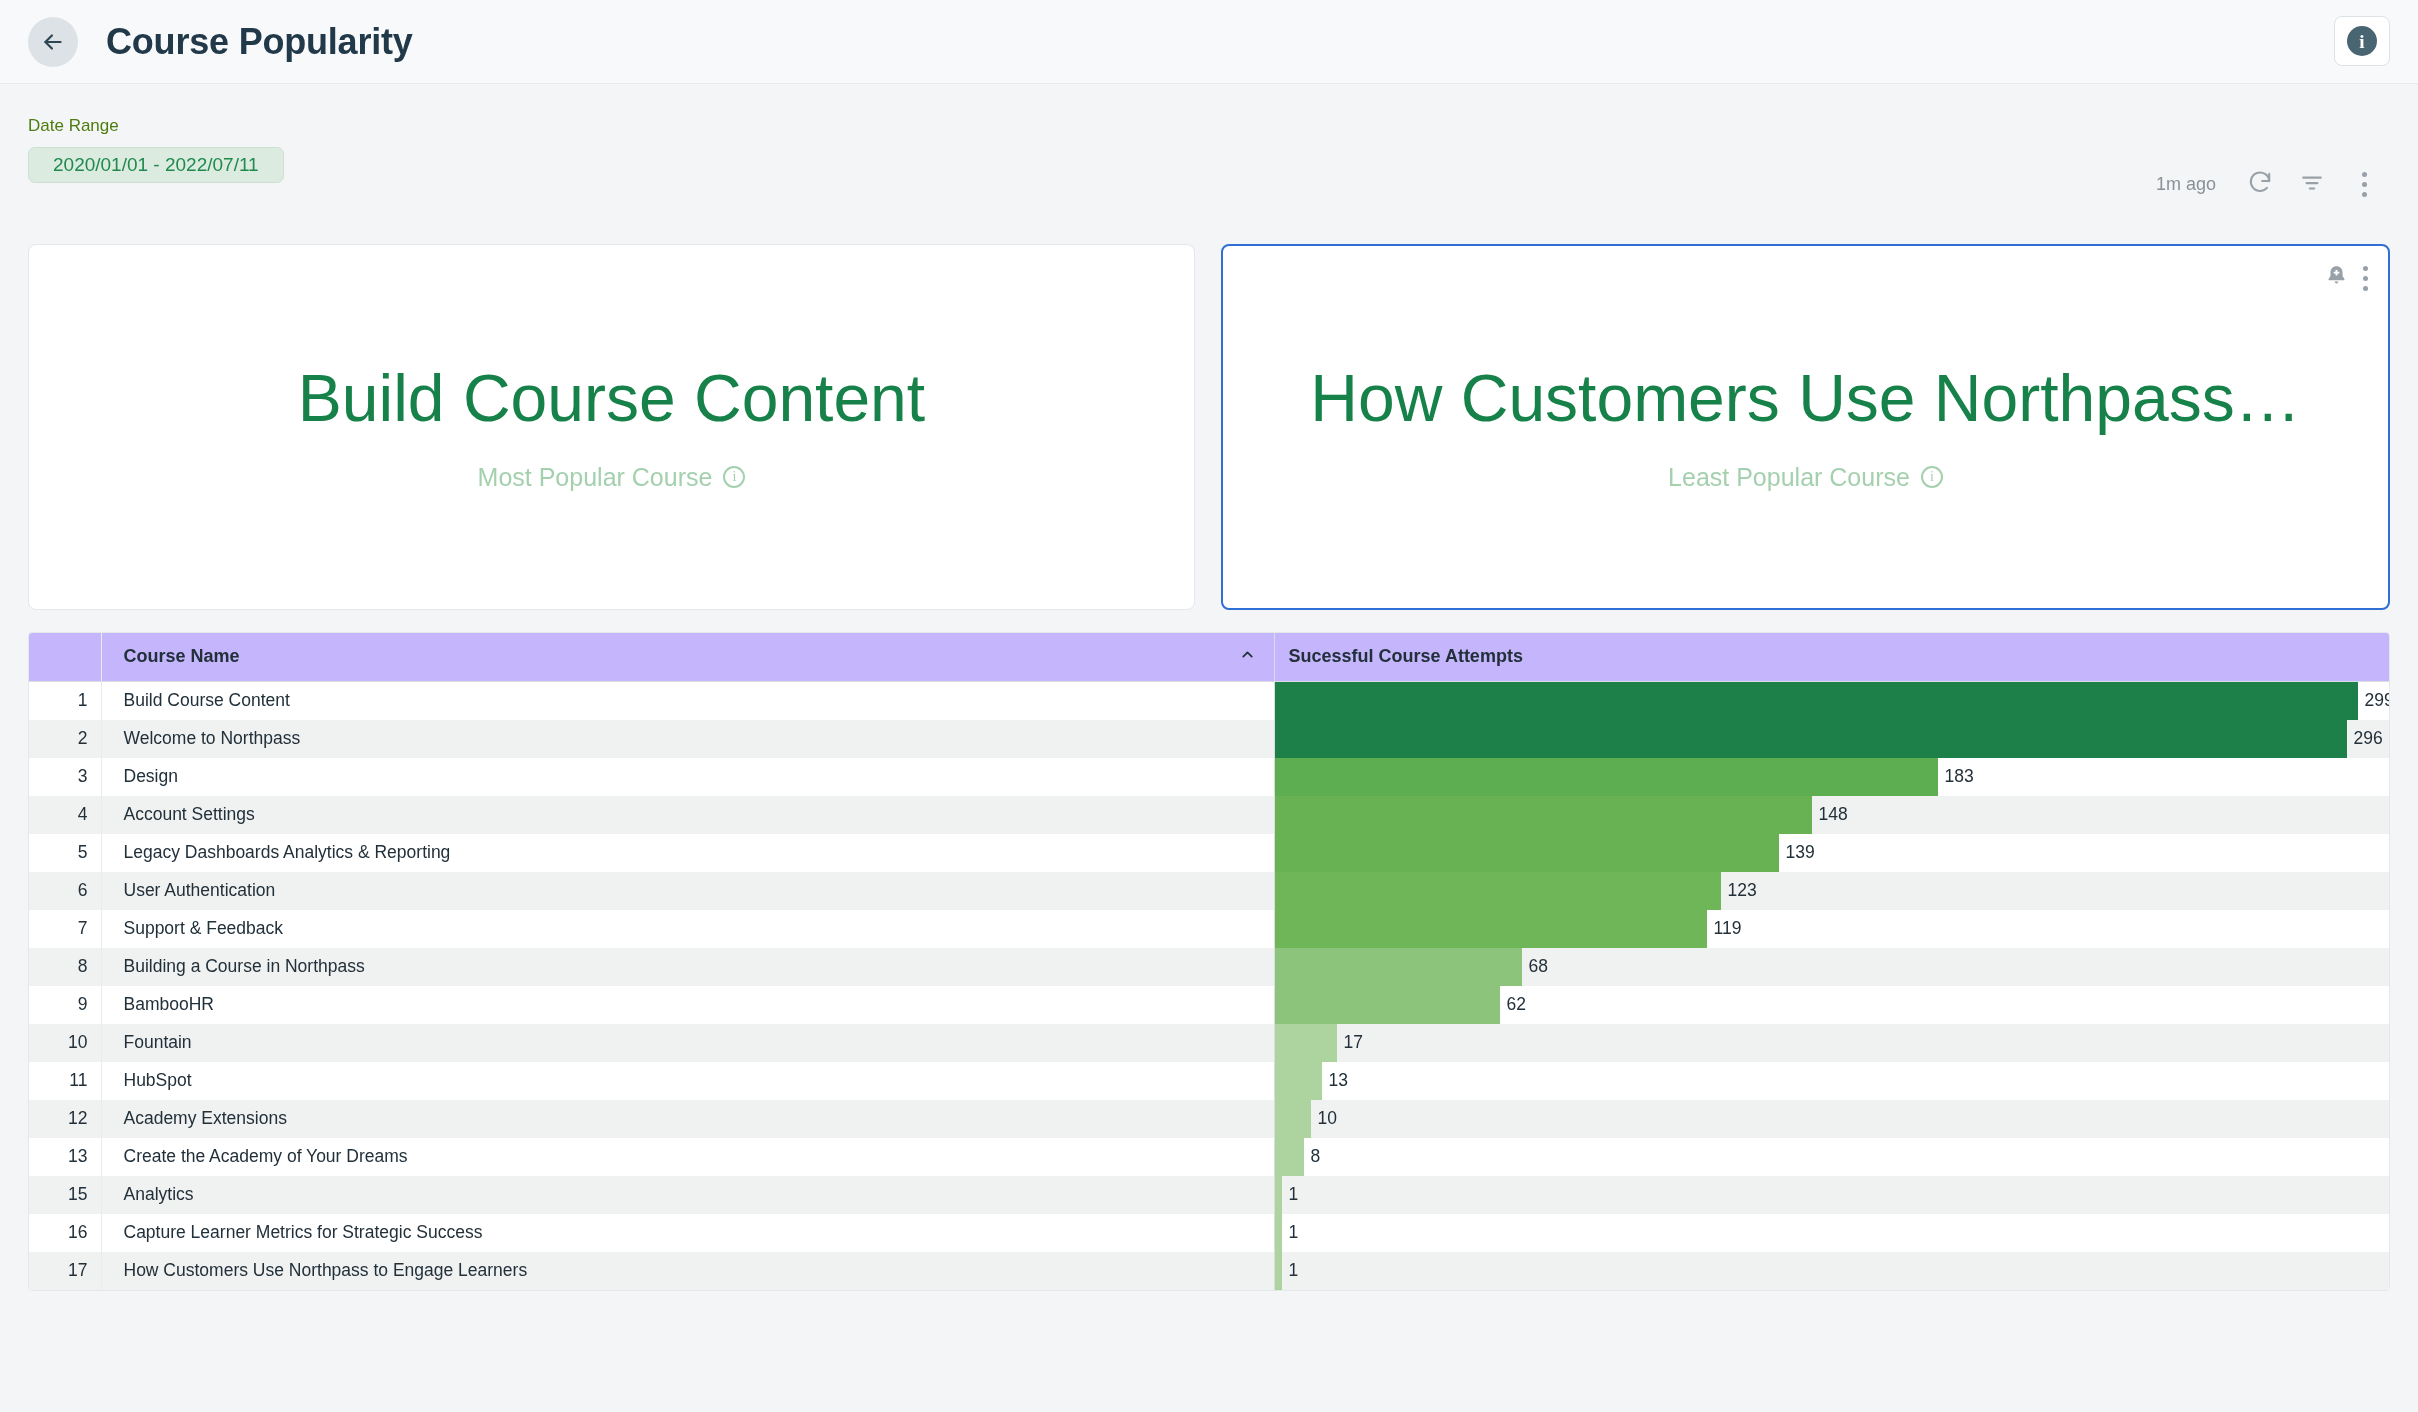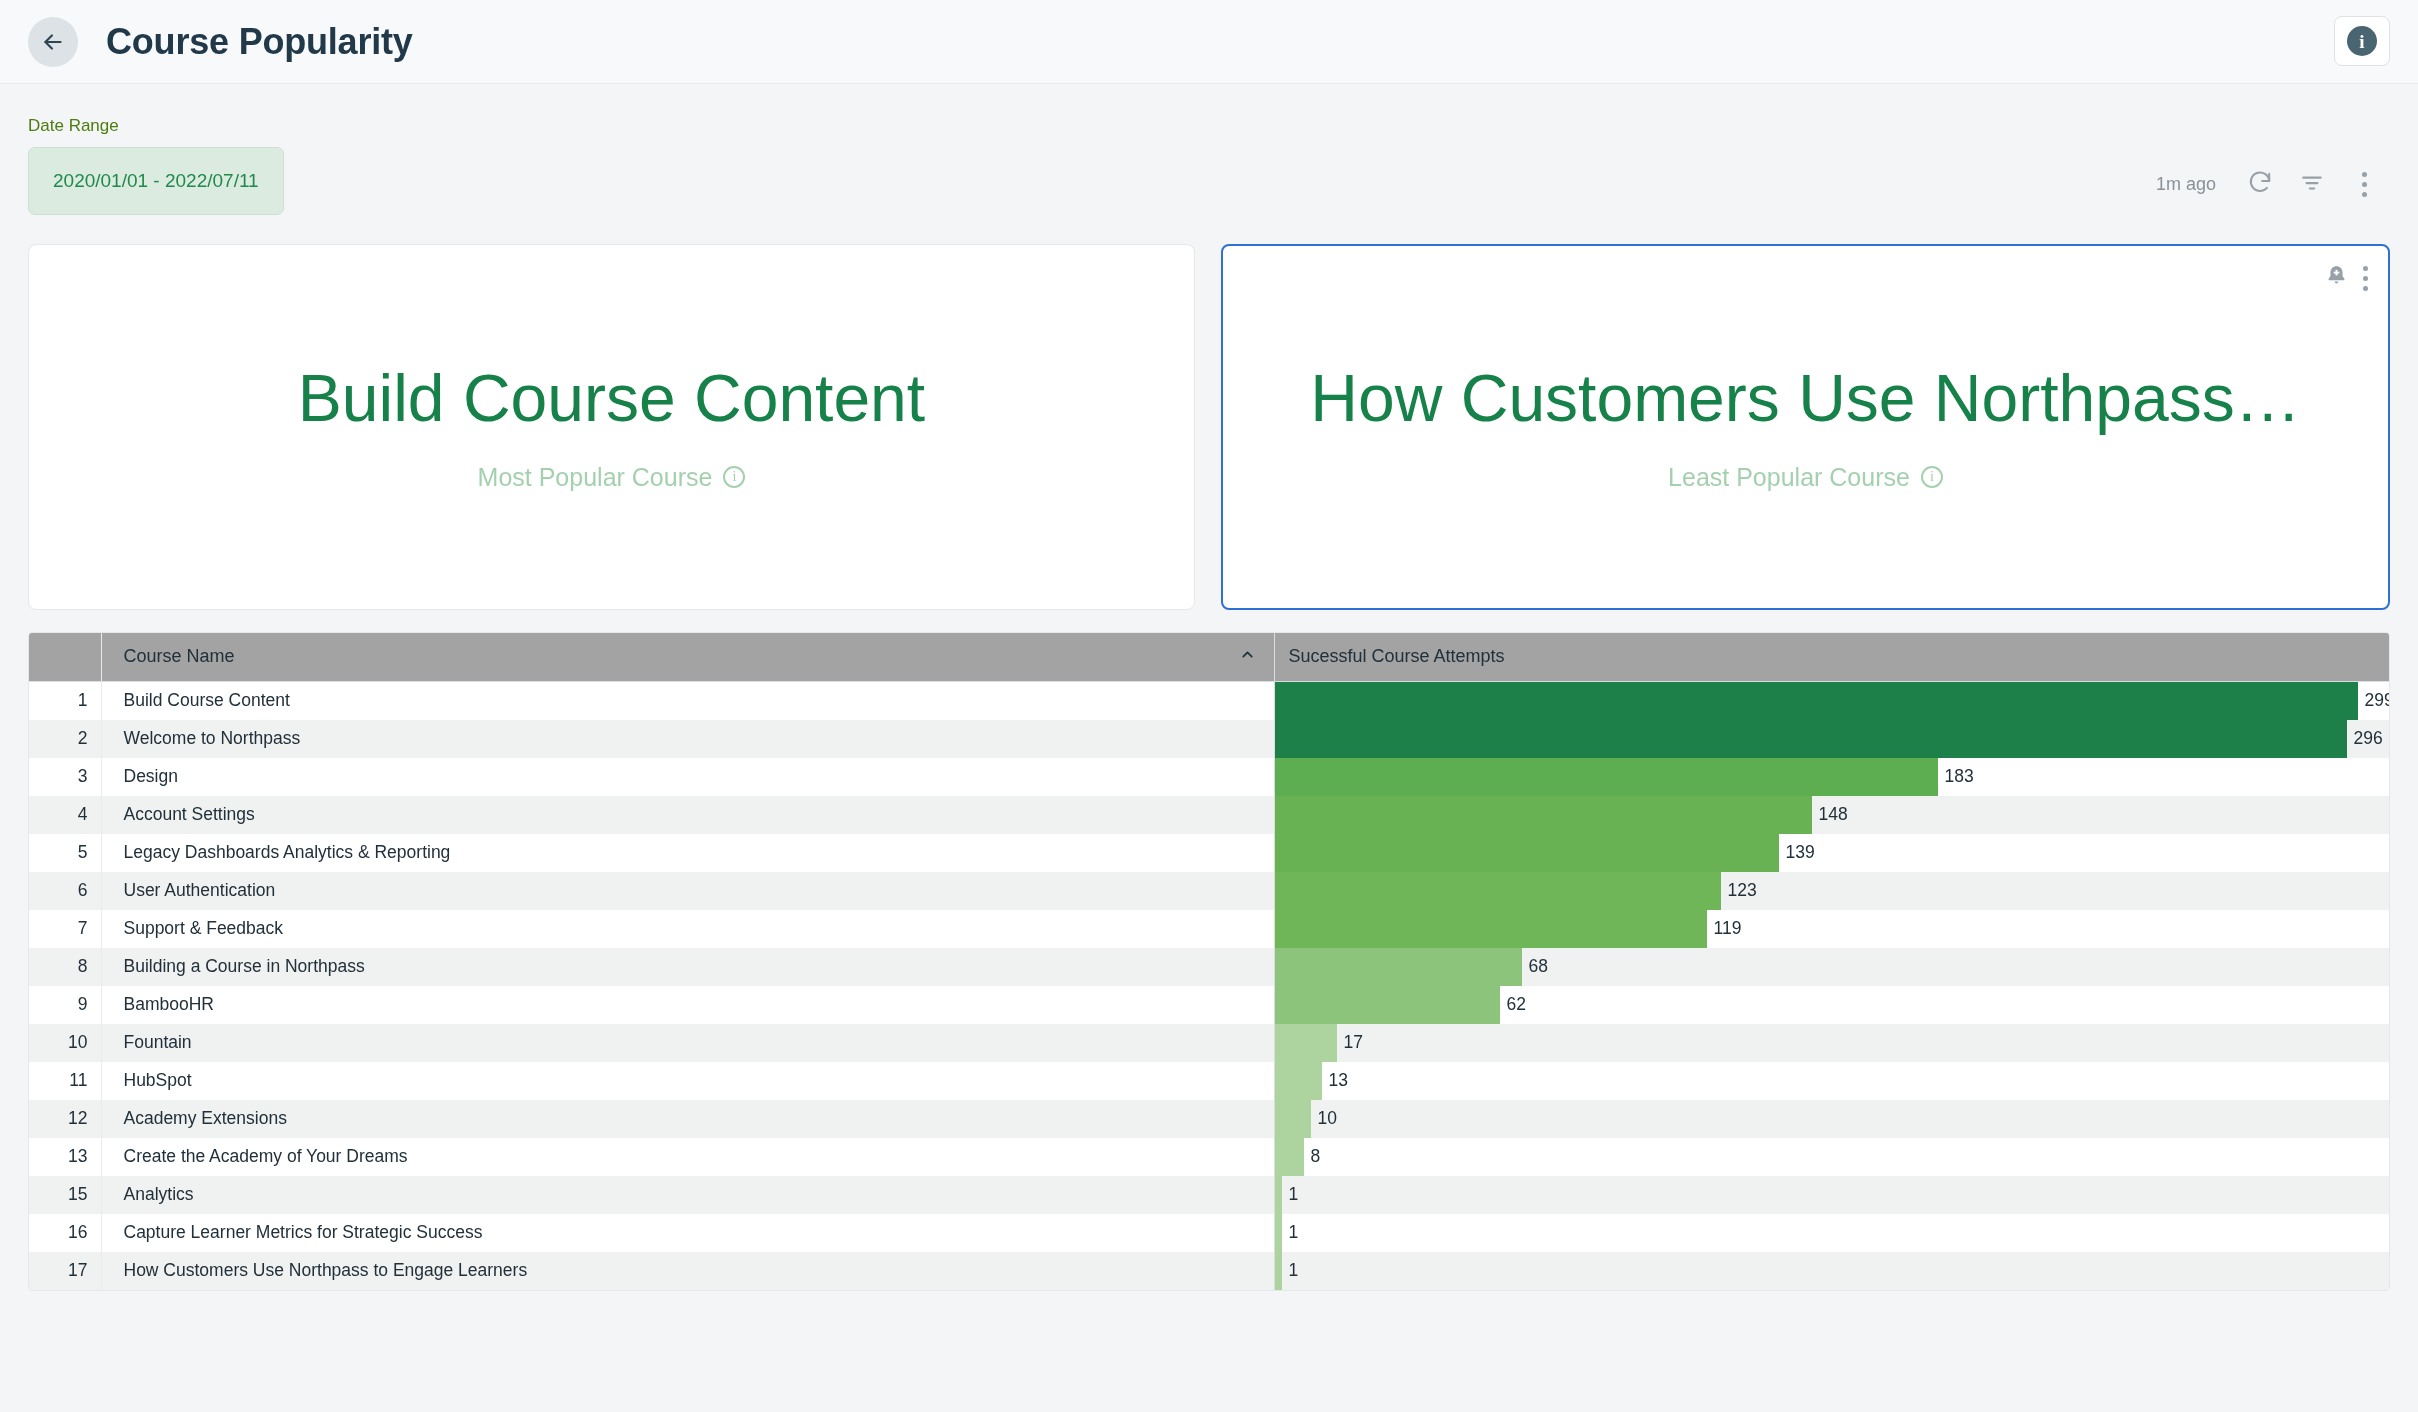--- a/index.html
+++ b/index.html
@@ -69,21 +69,21 @@
   }
   .date-label {
     font-size: 17px;
     color: #4d7c0f;
     margin-bottom: 11px;
   }
   .date-pill {
     display: inline-flex;
     align-items: center;
     justify-content: center;
-    height: 68px;
+    height: 36px;
     padding: 0 24px;
     background: #DCEBE0;
     border: 1px solid #CCE0D2;
     border-radius: 7px;
     color: #1F8A4C;
     font-size: 19px;
     cursor: pointer;
   }
   .toolbar {
     position: absolute;
@@ -172,24 +172,24 @@
     overflow: hidden;
   }
   table { width: 100%; border-collapse: collapse; table-layout: fixed; }
   col.c-idx  { width: 72px; }
   col.c-name { width: 1173px; }
   col.c-bar  { width: auto; }
 
   thead th {
     height: 48px;
     font-size: 18px;
-    font-weight: normal;
+    font-weight: bold;
     color: #22303A;
     text-align: left;
-    background: #a3a3a3;
+    background: #c4b5fd;
     border-bottom: 1px solid #DADEE2;
     vertical-align: middle;
     padding: 0;
   }
   th.th-name { padding-left: 22px; position: relative; border-left: 1px solid #E9ECEF; }
   th.th-bar  { padding-left: 14px; border-left: 1px solid #DADEE2; }
   .sort-caret {
     position: absolute;
     right: 18px; top: 50%;
     transform: translateY(-50%);

